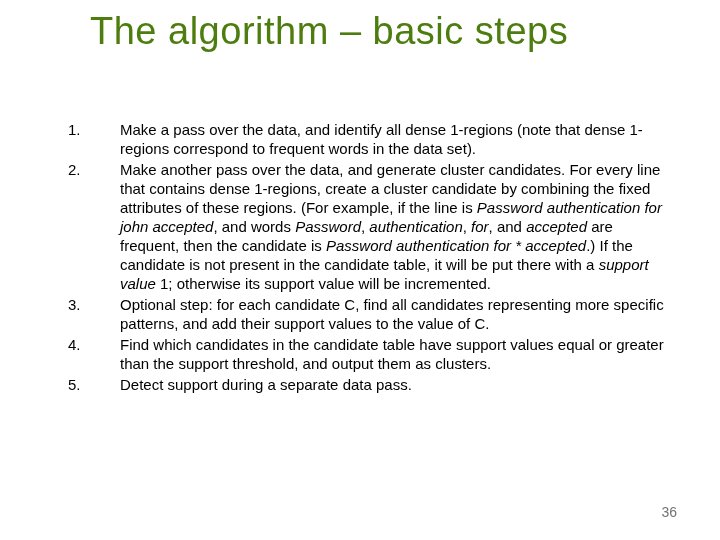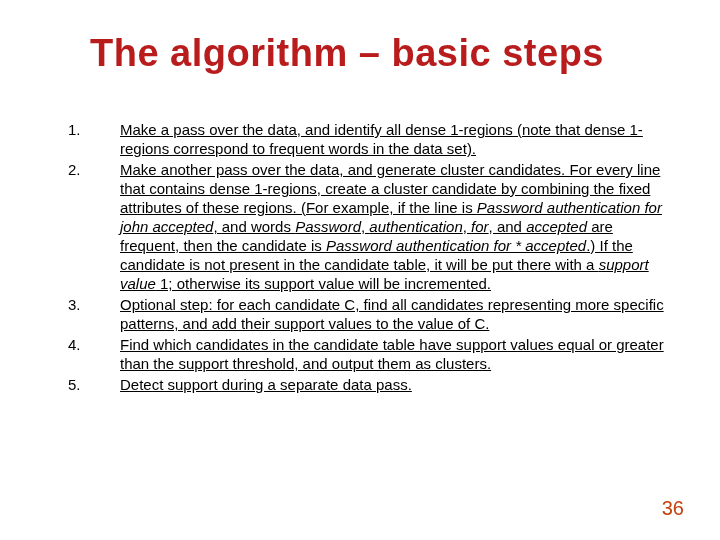--- a/index.html
+++ b/index.html
@@ -13,26 +13,26 @@
     overflow: hidden;
   }
   .slide {
     position: relative;
     width: 720px;
     height: 540px;
     box-sizing: border-box;
   }
   .title {
     position: absolute;
-    top: 32px;
+    top: 10px;
     left: 90px;
     right: 40px;
     font-size: 38px;
-    font-weight: 700;
-    color: #b91c1c;
+    font-weight: 400;
+    color: #4d7c0f;
     letter-spacing: 0.5px;
   }
   .body {
     position: absolute;
     top: 120px;
     left: 68px;
     right: 50px;
   }
   .item {
     display: flex;
@@ -42,29 +42,28 @@
   .num {
     width: 52px;
     flex: 0 0 52px;
     font-size: 15px;
     line-height: 19px;
   }
   .txt {
     flex: 1;
     font-size: 15px;
     line-height: 19px;
-    text-decoration: underline;
   }
   .txt i { font-style: italic; }
   .pagenum {
     position: absolute;
     bottom: 20px;
-    right: 36px;
-    font-size: 20px;
-    color: #c2410c;
+    right: 43px;
+    font-size: 14px;
+    color: #737373;
   }
 </style>
 </head>
 <body>
 
 <div class="slide">
   <div class="title">The algorithm – basic steps</div>
 
   <div class="body">
     <div class="item">

